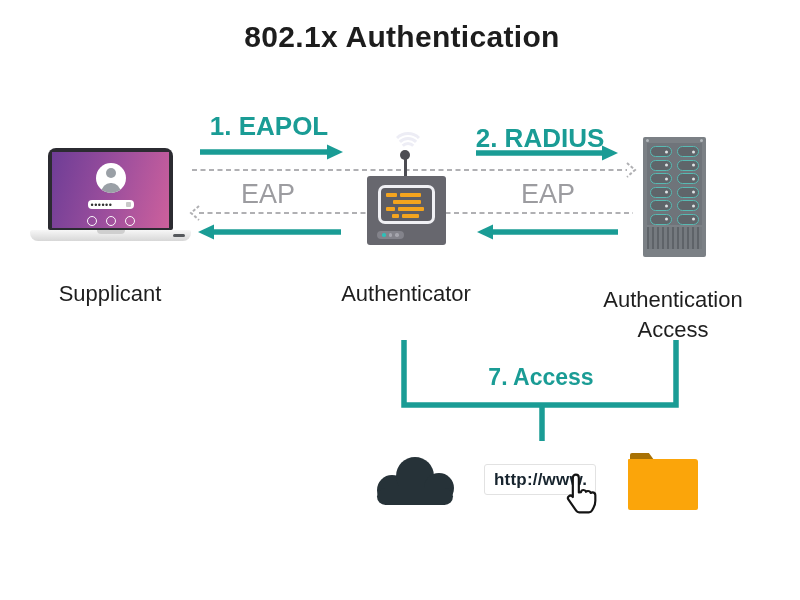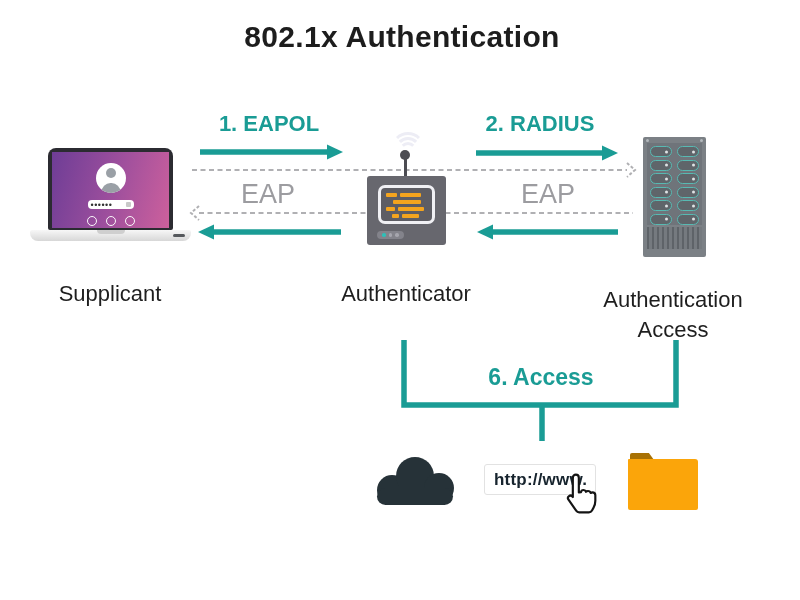--- a/index.html
+++ b/index.html
@@ -3,21 +3,21 @@
 <meta charset="utf-8">
 <style>
   html,body{margin:0;padding:0;background:#fff;}
   .stage{position:relative;width:800px;height:556px;background:#fff;overflow:hidden;
          font-family:"Liberation Sans", sans-serif;}
 
   
   .abs{position:absolute;}
   .ctr{transform:translateX(-50%);text-align:center;white-space:nowrap;}
   .title{left:402px;top:20px;font-size:30px;font-weight:700;color:#1d1d1d;letter-spacing:.3px;}
-  .flow-label{font-size:22px;font-weight:600;color:#1a9c95;}
+  .flow-label{font-size:26px;font-weight:600;color:#1a9c95;}
   .eap-label{font-size:27px;font-weight:400;color:#9c9ca0;}
   .node-label{font-size:22px;font-weight:500;color:#1e1e1e;line-height:30px;}
   .access-label{left:541px;top:364px;font-size:23px;font-weight:600;color:#1a9c95;}
   .caption{left:542px;top:529px;font-size:20px;font-weight:500;color:#1b1b1b;line-height:27px;}
 
   
   svg.lines{position:absolute;left:0;top:0;z-index:1;}
   .dash{stroke:#b0b0b3;stroke-width:2;stroke-dasharray:5 3.5;fill:none;}
   .dashhead{stroke:#b0b0b3;stroke-width:2;stroke-dasharray:3 2;fill:none;}
   .teal-line{stroke:#1a9c95;stroke-width:5.5;fill:none;}
@@ -128,30 +128,30 @@
       <line class="teal-line" x1="618" y1="232" x2="492" y2="232"></line>
       <polygon class="teal-fill" points="493,224.5 477,232 493,239.5"></polygon>
     </g>
 
     <path class="bracket" d="M404 340 L404 405 L676 405 L676 340"></path>
     <line class="bracket" x1="542" y1="405" x2="542" y2="441"></line>
   </svg>
 
   <div class="abs ctr title">802.1x Authentication</div>
   <div class="abs ctr flow-label" style="left:269px;top:111px;">1. EAPOL</div>
-  <div class="abs ctr flow-label" style="left:540px;top:111px;">2. RADIUS</div>
+  <div class="abs ctr flow-label" style="left:540px;top:123px;">2. RADIUS</div>
   <div class="abs ctr eap-label" style="left:268px;top:179px;">EAP</div>
   <div class="abs ctr eap-label" style="left:548px;top:179px;">EAP</div>
   <div class="abs ctr node-label" style="left:406px;top:279px;">Authenticator</div>
   <div class="abs ctr node-label" style="left:110px;top:279px;">Supplicant</div>
   <div class="abs ctr node-label" style="left:673px;top:285px;">
     <div>Authentication</div>
     <div>Access</div>
   </div>
-  <div class="abs ctr access-label">6. Access</div>
+  <div class="abs ctr access-label">7. Access</div>
 
   <div class="laptop">
     <div class="lap-screen">
       <div class="lap-glass">
         <div class="avatar">
           <div class="head"></div>
           <div class="torso"></div>
         </div>
         <div class="pwd">
           <span class="mask">••••••</span>

